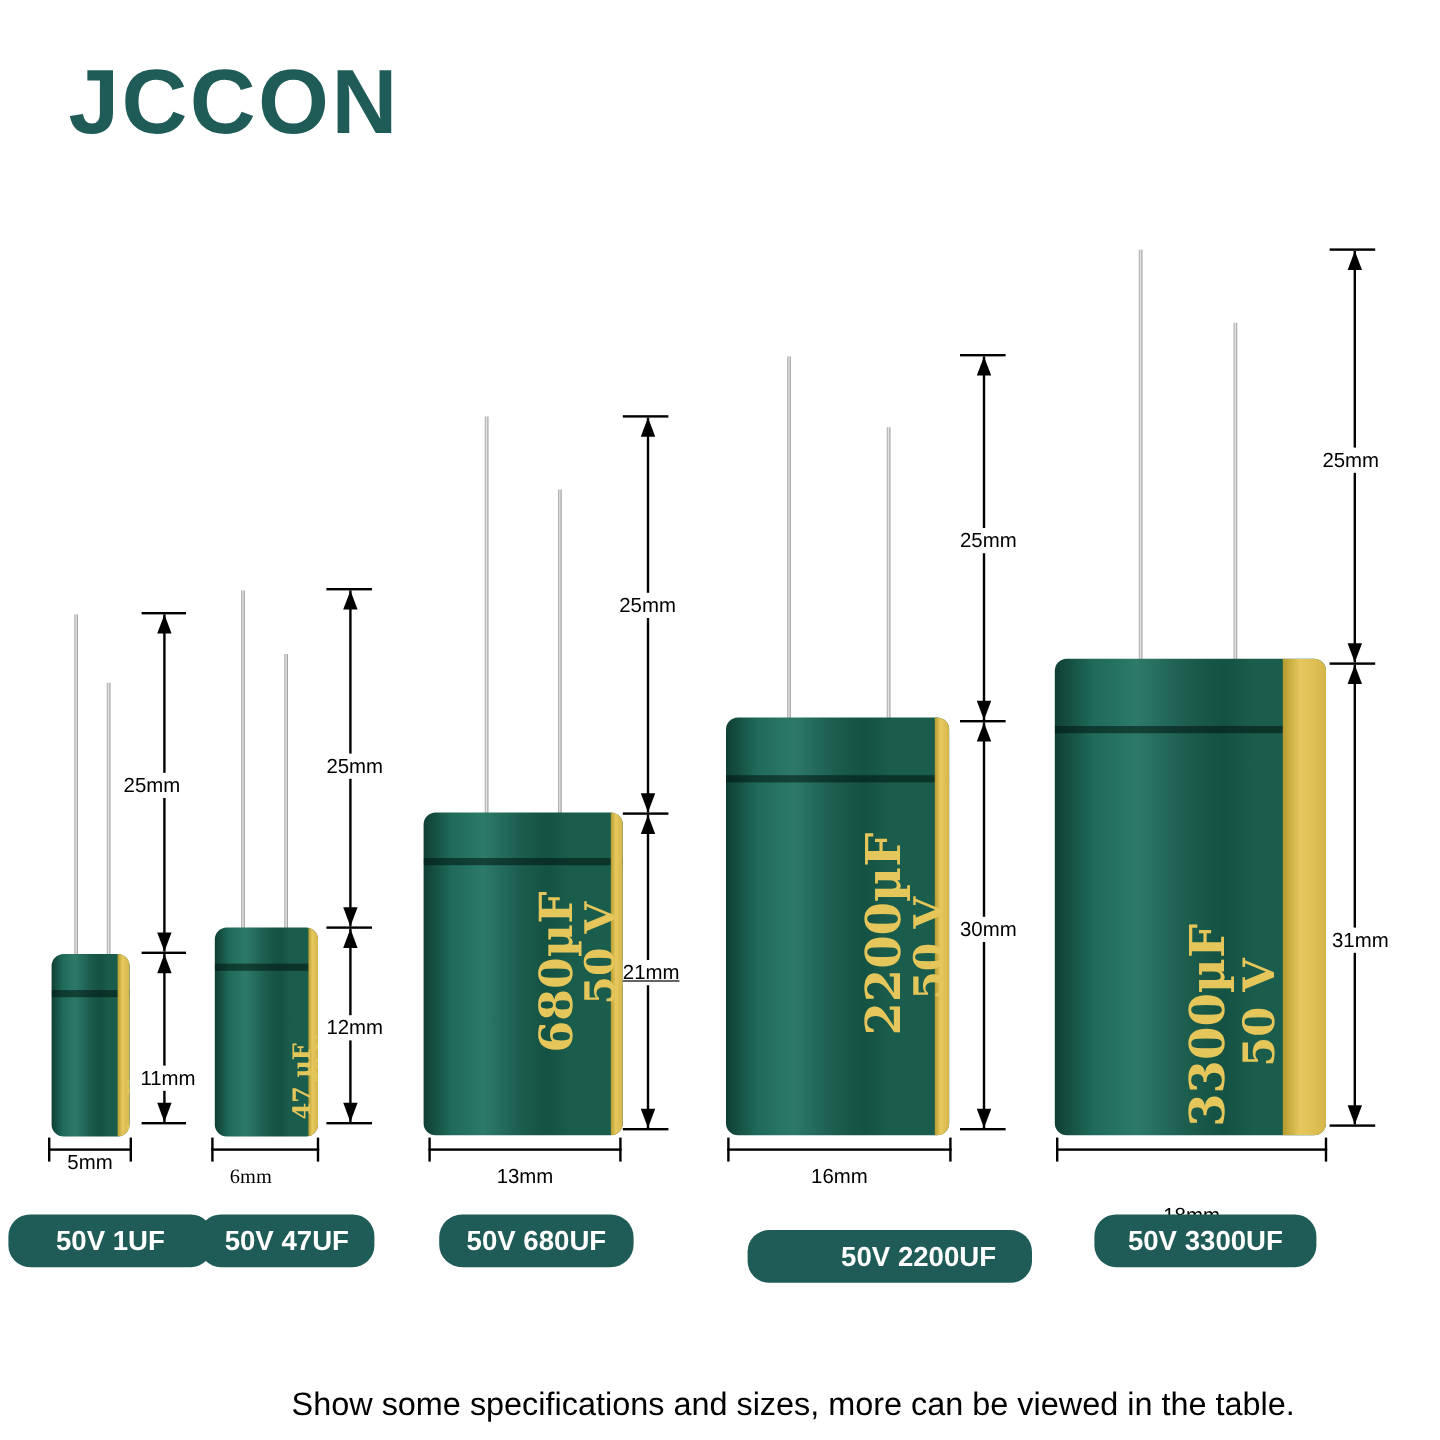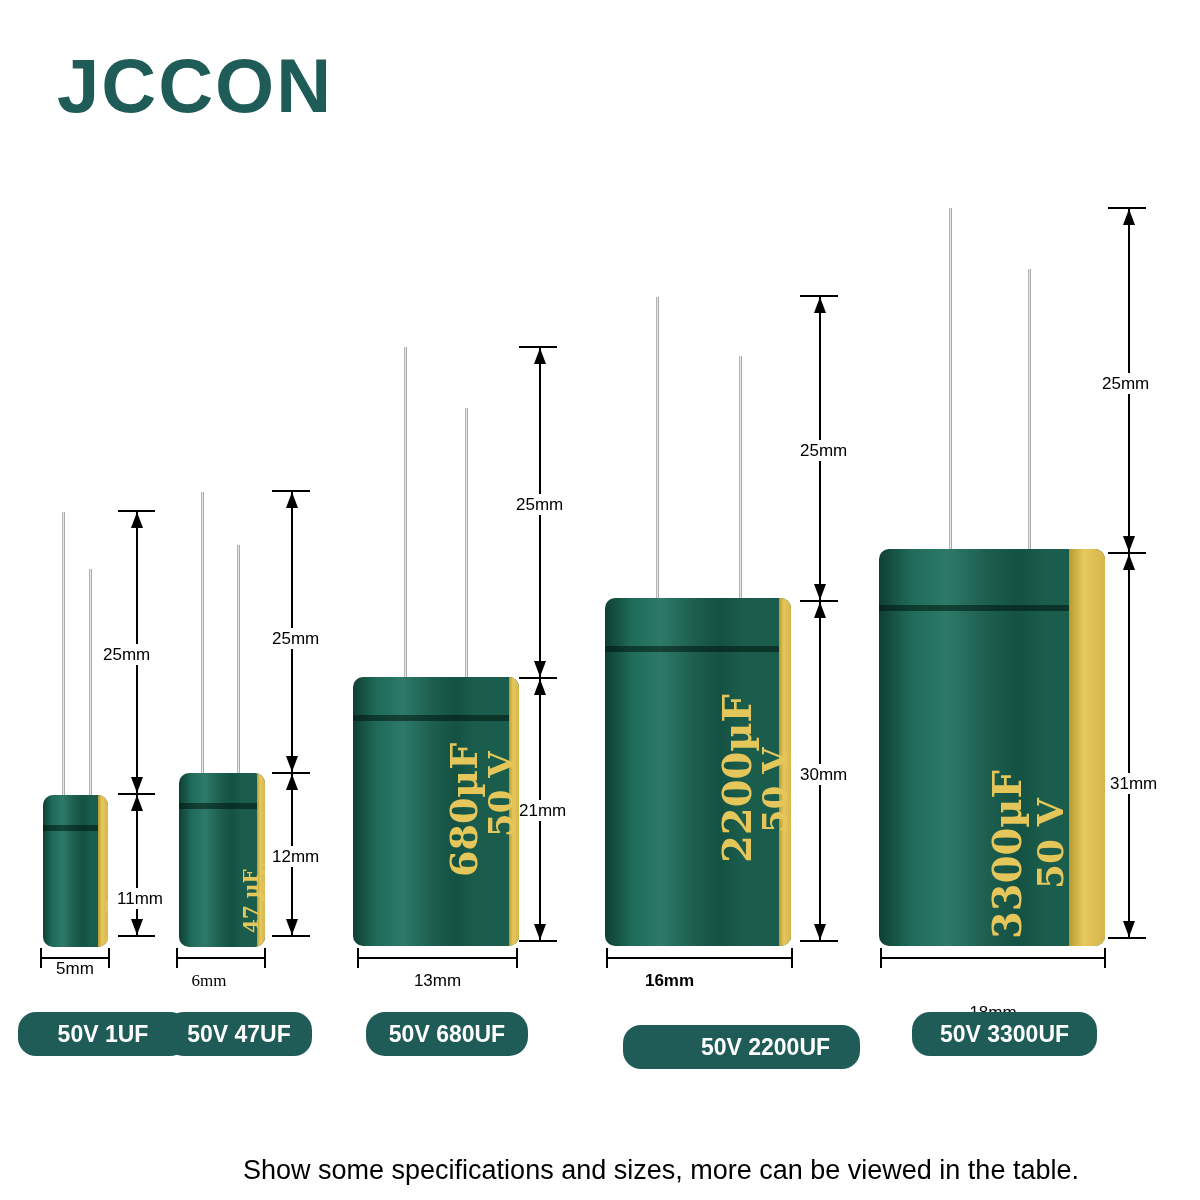--- a/index.html
+++ b/index.html
@@ -48,21 +48,21 @@
   <div class="dim-label" style="left:103px; top:644px;">25mm</div>
   <div class="dim-v" style="left:136px; top:795px; height:140px;"></div>
   <div class="arrow-up" style="left:131px; top:795px;"></div>
   <div class="arrow-down" style="left:131px; top:919px;"></div>
   <div class="dim-label" style="left:117px; top:868px;margin-top:20px;">11mm</div>
 
   <div class="tick-v" style="left:40px; top:948px; height:20px;"></div>
   <div class="tick-v" style="left:108px; top:948px; height:20px;"></div>
   <div class="dim-h" style="left:40px; top:957px; width:70px;"></div>
   <div class="w-label" style="left:40px; top:960px; width:70px;">5mm</div>
-  <div class="pill" style="left:18px; top:1012px; width:170px;">50V 1UF</div>
+  <div class="pill" style="left:7px; top:1012px; width:170px;">50V 1UF</div>
 </div>
 
 <div>
   <div class="lead" style="left:201px; top:492px; height:285px;"></div>
   <div class="lead" style="left:237px; top:545px; height:232px;"></div>
   <div class="cap" style="left:179px; top:773px; width:86px; height:174px;">
     <div class="ring" style="top:30px;"></div>
     <div class="sleeve" style="width:8px;"></div>
     <div class="txt" style="left:60px; top:160px; font-size:20px;"><span>47 µF</span></div>
     <div class="txt" style="left:80px; top:130px; font-size:16px;"><span>50 V</span></div>
@@ -97,21 +97,21 @@
   <div class="tick-h" style="left:519px; top:346px; width:38px;"></div>
   <div class="tick-h" style="left:519px; top:677px; width:38px;"></div>
   <div class="tick-h" style="left:519px; top:940px; width:38px;"></div>
   <div class="dim-v" style="left:539px; top:348px; height:329px;"></div>
   <div class="arrow-up" style="left:534px; top:348px;"></div>
   <div class="arrow-down" style="left:534px; top:661px;"></div>
   <div class="dim-label" style="left:516px; top:494px;">25mm</div>
   <div class="dim-v" style="left:539px; top:679px; height:261px;"></div>
   <div class="arrow-up" style="left:534px; top:679px;"></div>
   <div class="arrow-down" style="left:534px; top:924px;"></div>
-  <div class="dim-label" style="left:519px; top:800px;">21mm</div>
+  <div class="dim-label" style="left:519px; top:800px;text-decoration:underline;">21mm</div>
   <div class="tick-v" style="left:357px; top:948px; height:20px;"></div>
   <div class="tick-v" style="left:516px; top:948px; height:20px;"></div>
   <div class="dim-h" style="left:357px; top:957px; width:161px;"></div>
   <div class="w-label" style="left:357px; top:972px; width:161px;">13mm</div>
   <div class="pill" style="left:366px; top:1012px; width:162px;border-radius:19px;">50V 680UF</div>
 </div>
 
 <div>
   <div class="lead" style="left:656px; top:297px; height:305px;"></div>
   <div class="lead" style="left:739px; top:356px; height:246px;"></div>
@@ -128,21 +128,21 @@
   <div class="arrow-up" style="left:814px; top:297px;"></div>
   <div class="arrow-down" style="left:814px; top:584px;"></div>
   <div class="dim-label" style="left:800px; top:440px;">25mm</div>
   <div class="dim-v" style="left:819px; top:602px; height:338px;"></div>
   <div class="arrow-up" style="left:814px; top:602px;"></div>
   <div class="arrow-down" style="left:814px; top:924px;"></div>
   <div class="dim-label" style="left:800px; top:764px;">30mm</div>
   <div class="tick-v" style="left:606px; top:948px; height:20px;"></div>
   <div class="tick-v" style="left:791px; top:948px; height:20px;"></div>
   <div class="dim-h" style="left:606px; top:957px; width:187px;"></div>
-  <div class="w-label" style="left:576px; top:972px; width:187px;font-weight:bold;">16mm</div>
+  <div class="w-label" style="left:606px; top:972px; width:187px;">16mm</div>
   <div class="pill" style="left:623px; top:1025px; width:189px;padding-left:48px;">50V 2200UF</div>
 </div>
 
 <div>
   <div class="lead" style="left:949px; top:208px; height:345px;"></div>
   <div class="lead" style="left:1028px; top:269px; height:284px;"></div>
   <div class="cap" style="left:879px; top:549px; width:226px; height:397px;">
     <div class="ring" style="top:56px;"></div>
     <div class="sleeve" style="width:36px;"></div>
     <div class="txt" style="left:104px; top:390px; font-size:40px;"><span>3300µF</span></div>

